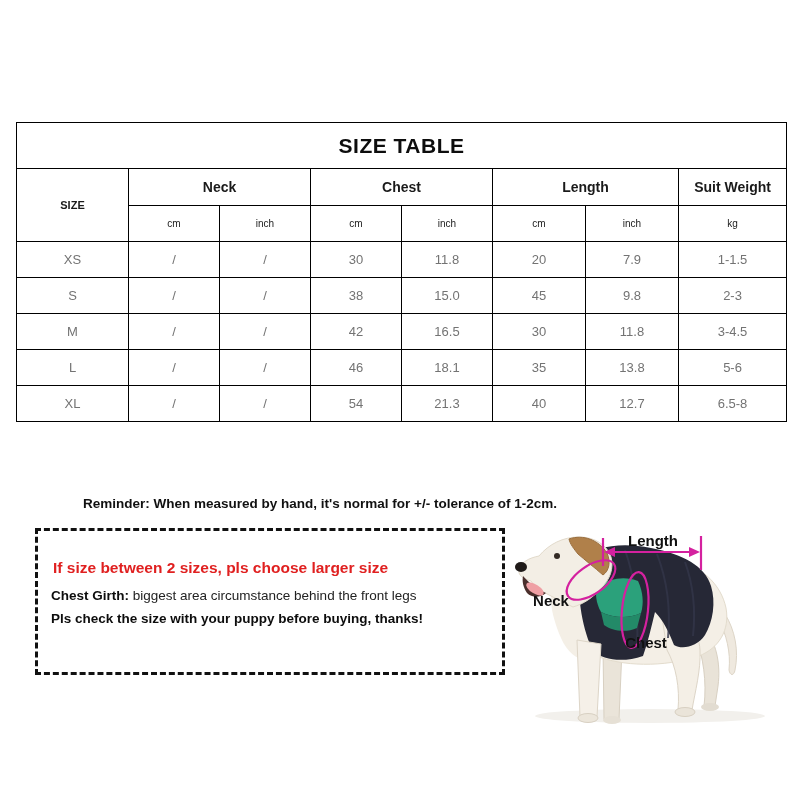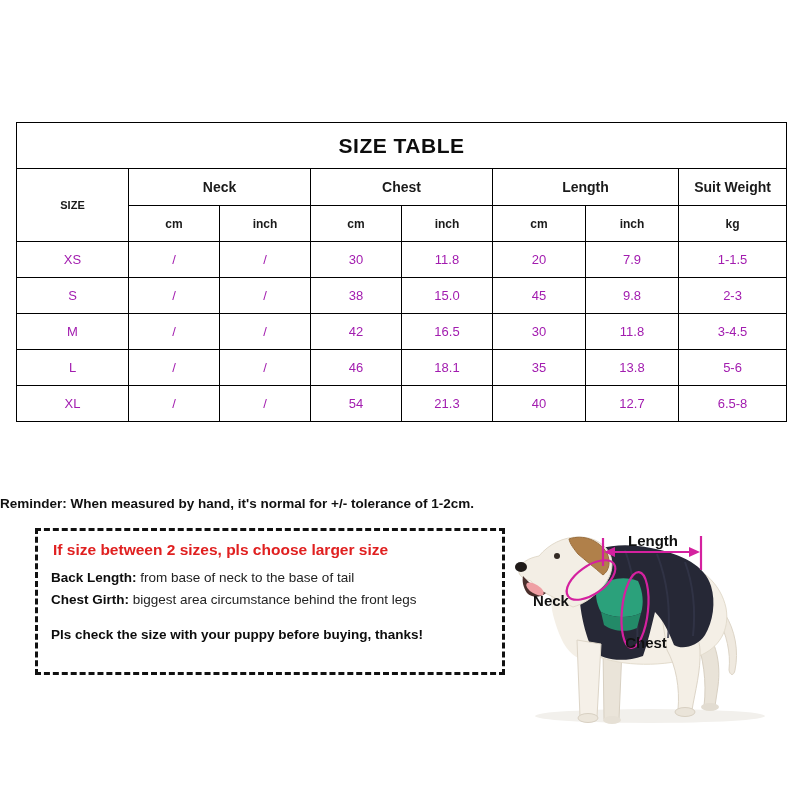--- a/index.html
+++ b/index.html
@@ -12,37 +12,37 @@
     position:absolute;left:16px;top:122px;width:770px;height:293px;
     border-collapse:collapse;table-layout:fixed;background:#fff;border-radius:8px;
   }
   .size-table td,.size-table th{
     border:1px solid #000;text-align:center;vertical-align:middle;padding:0;
   }
   .size-table .title-cell{
     font-size:21px;font-weight:bold;letter-spacing:.5px;height:45px;color:#0d0d0d;
   }
   .size-table .group-cell{font-size:14px;font-weight:bold;height:36px;}
-  .size-table .unit-cell{font-size:12px;font-weight:bold;height:35px;}
+  .size-table .unit-cell{font-size:10px;font-weight:normal;height:35px;}
   .size-table .size-head{font-size:11px;font-weight:bold;}
-  .size-table tbody td{font-size:13px;color:#a21caf;height:35px;}
+  .size-table tbody td{font-size:13px;color:#737373;height:35px;}
   
   .reminder{
-    position:absolute;left:0;top:496px;width:640px;
+    position:absolute;left:0;top:496px;width:640px;text-align:center;
     font-size:13.5px;font-weight:bold;color:#111;
   }
   
   .note-box{
     position:absolute;left:35px;top:528px;width:470px;height:147px;
     border:3px dashed #111;box-sizing:border-box;padding:8px 0 0 13px;background:#fff;
   }
-  .note-headline{font-size:15.5px;font-weight:bold;color:#e02020;margin:2px 0 8px 2px;}
+  .note-headline{font-size:15.5px;font-weight:bold;color:#e02020;margin:20px 0 8px 2px;}
   .note-line{font-size:13.5px;color:#222;line-height:22px;white-space:nowrap;}
   .note-line b{color:#0d0d0d;}
-  .note-footer{font-size:13.5px;font-weight:bold;color:#0d0d0d;line-height:23px;white-space:nowrap;margin-top:12px;}
+  .note-footer{font-size:13.5px;font-weight:bold;color:#0d0d0d;line-height:23px;white-space:nowrap;}
   
   .dog-figure{position:absolute;left:505px;top:508px;width:292px;height:218px;}
   .anno-label{font-size:15px;font-weight:bold;fill:#111;}
 </style>
 </head>
 <body>
 
 <table class="size-table">
   <colgroup>
     <col style="width:112px">
@@ -126,21 +126,20 @@
       <td>12.7</td>
       <td>6.5-8</td>
     </tr>
   </tbody>
 </table>
 
 <div class="reminder">Reminder: When measured by hand, it's normal for +/- tolerance of 1-2cm.</div>
 
 <div class="note-box">
   <div class="note-headline">If size between  2 sizes, pls choose larger size</div>
-  <div class="note-line"><b>Back Length:</b><span> from base of neck to the base of tail</span></div>
   <div class="note-line"><b>Chest Girth:</b><span> biggest area circumstance behind the front legs</span></div>
   <div class="note-footer">Pls check the size with your puppy before buying, thanks!</div>
 </div>
 
 <div class="dog-figure">
   <svg width="292" height="218" viewBox="0 0 292 218" xmlns="http://www.w3.org/2000/svg">
 
     <ellipse cx="145" cy="208" rx="115" ry="7" fill="#f2f0ec"></ellipse>
 
     <path d="M 220 106 C 230 122, 234 143, 230 162 C 229 168, 225 168, 224 162 C 226 144, 221 126, 214 112 Z" fill="#efe9df" stroke="#ddd5c7" stroke-width="1"></path>

